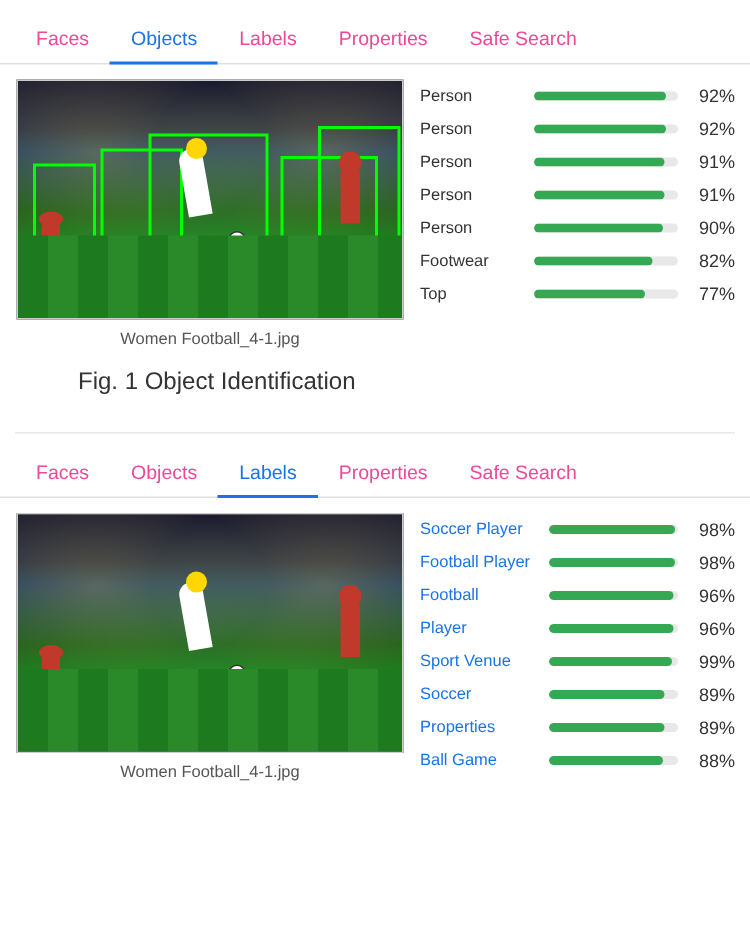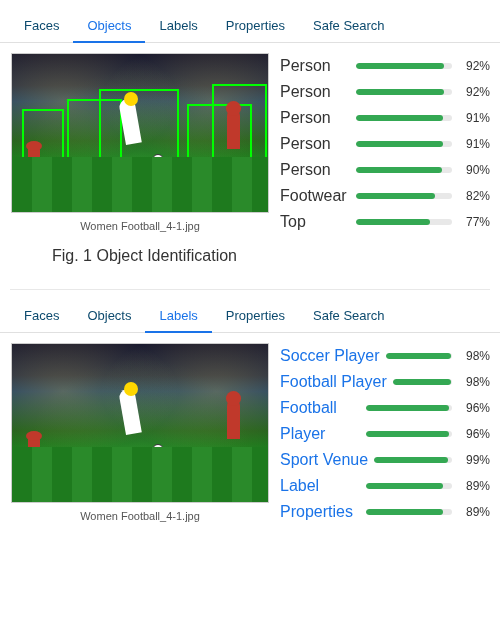--- a/index.html
+++ b/index.html
@@ -20,21 +20,21 @@
     .tab-bar {
       display: flex;
       border-bottom: 1px solid #e0e0e0;
       padding: 0 10px;
       justify-content: flex-start;
       gap: 0;
     }
     .tab {
       padding: 8px 14px;
       font-size: 13px;
-      color: #0c4a6e;
+      color: #ec4899;
       cursor: pointer;
       border-bottom: 2px solid transparent;
       margin-bottom: -1px;
     }
     .tab.active {
       color: #1a73e8;
       border-bottom: 2px solid #1a73e8;
       font-weight: 500;
     }
 
@@ -114,21 +114,21 @@
 
     .prop-row {
       display: flex;
       align-items: center;
       gap: 6px;
       padding: 2px 0;
     }
 
     .prop-label {
       min-width: 70px;
-      font-size: 16px;
+      font-size: 11px;
       color: #333;
     }
 
     .prop-label.link {
       color: #1a73e8;
       cursor: pointer;
       min-width: 80px;
     }
 
     .bar-container {
@@ -333,30 +333,37 @@
           <div class="prop-pct">96%</div>
         </div>
         <div class="prop-row">
           <div class="prop-label link">Sport Venue</div>
           <div class="bar-container">
             <div class="bar-fill" style="width: 95%;"></div>
           </div>
           <div class="prop-pct">99%</div>
         </div>
         <div class="prop-row">
-          <div class="prop-label link">Label</div>
+          <div class="prop-label link">Soccer</div>
           <div class="bar-container">
             <div class="bar-fill" style="width: 89%;"></div>
           </div>
           <div class="prop-pct">89%</div>
         </div>
         <div class="prop-row">
           <div class="prop-label link">Properties</div>
           <div class="bar-container">
             <div class="bar-fill" style="width: 89%;"></div>
           </div>
           <div class="prop-pct">89%</div>
         </div>
+        <div class="prop-row">
+          <div class="prop-label link">Ball Game</div>
+          <div class="bar-container">
+            <div class="bar-fill" style="width: 88%;"></div>
+          </div>
+          <div class="prop-pct">88%</div>
+        </div>
       </div>
 
   </div>
 
 </div>
 
 </body></html>

